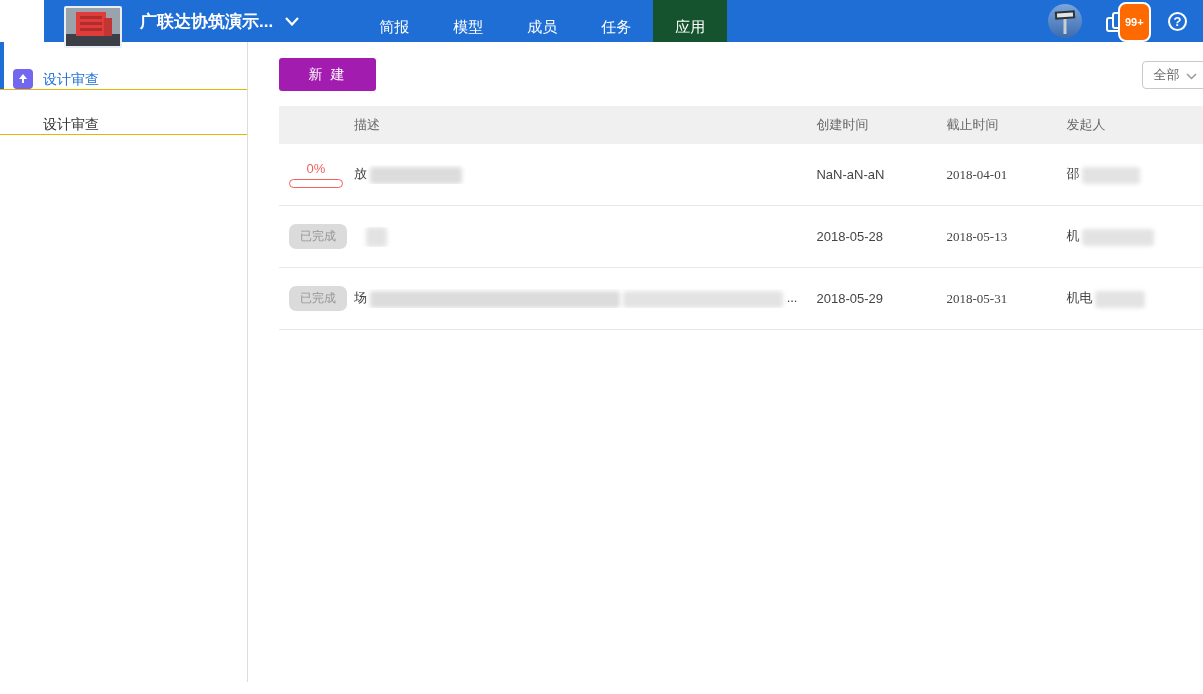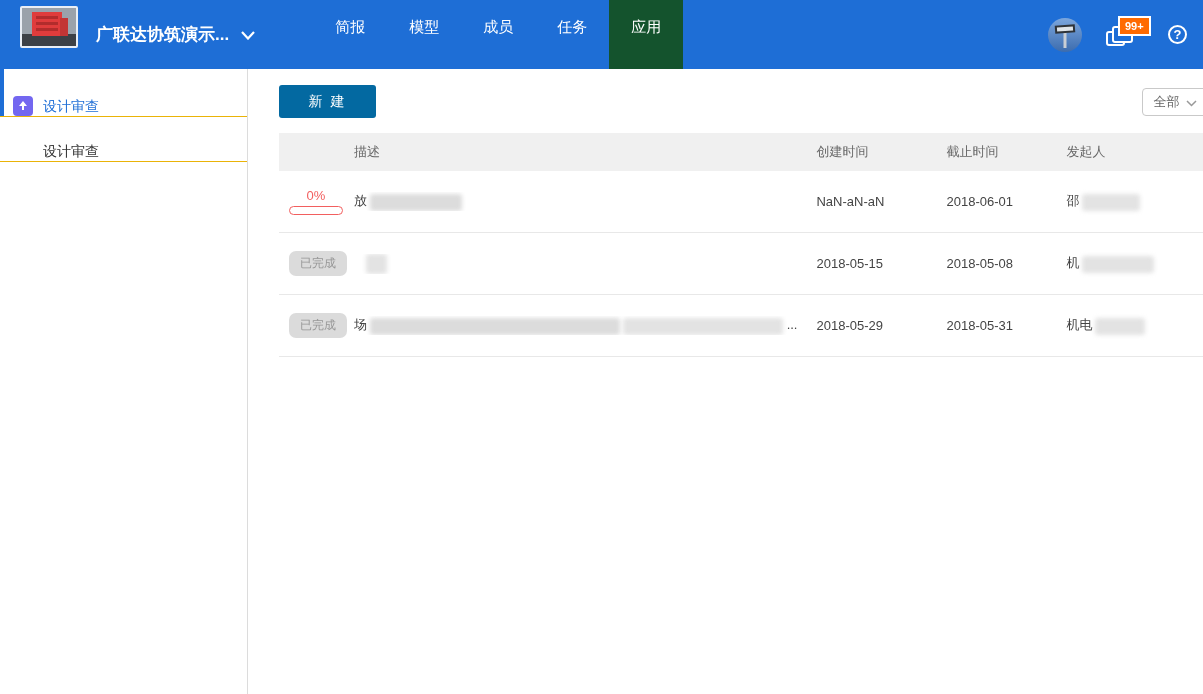--- a/index.html
+++ b/index.html
@@ -1,59 +1,59 @@
 <!DOCTYPE html>
 <html><head>
 <meta charset="utf-8">
 <style>
   * { margin:0; padding:0; box-sizing:border-box; }
   html,body { width:1203px; height:694px; overflow:hidden; }
   body { font-family:"Liberation Sans","DejaVu Sans",sans-serif; background:#fff; color:#333; }
 
   
-  .topbar { height:69px; background:#1e6ed6; display:flex; align-items:stretch; position:relative; }
+  .topbar { height:42px; background:#1e6ed6; display:flex; align-items:stretch; position:relative;margin-left:44px; }
   .logo { width:58px; height:42px; margin:6px 0 0 20px; border:2px solid #e9eef5; border-radius:2px; overflow:hidden; flex:none; align-self:flex-start; }
   .project-title { color:#fff; font-size:17px; font-weight:bold; margin-left:18px; align-self:center; max-width:160px; white-space:nowrap; }
   .title-caret { align-self:center; margin-left:12px; }
   .nav { display:flex; margin-left:58px; }
   .nav-item { color:#fff; font-size:15px; line-height:54px; padding:0 22px; cursor:pointer; }
   .nav-item.active { background:#14532d; }
   .topbar-right { margin-left:auto; display:flex; align-items:center; padding-right:16px; }
   .avatar { width:34px; height:34px; border-radius:50%; overflow:hidden; flex:none; }
   .msg-wrap { position:relative; margin-left:24px; width:40px; height:26px; }
   .msg-icon { position:absolute; left:0; bottom:2px; width:19px; height:15px; border:2px solid #fff; border-radius:3px; }
   .msg-icon::after { content:""; position:absolute; left:4px; top:-7px; width:17px; height:13px; border:2px solid #fff; border-radius:3px; background:#1e6ed6; }
-  .msg-badge { position:absolute; left:12px; top:-6px; background:#ff6a00; color:#fff; font-size:11px; font-weight:bold; line-height:14px; padding:1px 5px; border-radius:0; border:2px solid #fff;text-align:center; }
+  .msg-badge { position:absolute; left:12px; top:-6px; background:#ff6a00; color:#fff; font-size:11px; font-weight:bold; line-height:14px; padding:11px 5px; border-radius:8px; border:2px solid #fff;text-align:center; }
   .help-icon { width:19px; height:19px; border:2px solid #fff; border-radius:50%; color:#fff; font-size:13px; font-weight:bold; text-align:center; line-height:16px; margin-left:22px; }
 
   
   .page { display:flex; height:640px; }
   .sidebar { width:248px; border-right:1px solid #dcdcdc; flex:none; }
   .side-item { position:relative; height:48px; display:flex; align-items:flex-end; border-bottom:1px solid #eab308; cursor:pointer; }
   .side-item .bar { position:absolute; left:0; top:0; width:4px; height:100%; background:transparent; }
   .side-item.active .bar { background:#1e6ed6; }
   .side-item.active .side-label { color:#1e6ed6; }
   .side-icon { width:20px; height:20px; border-radius:4px; background:#7367f0; margin:0 10px 0 13px; display:flex; align-items:center; justify-content:center; flex:none; }
   .side-label { font-size:14px; color:#333; }
   .side-item.sub { height:45px; }
   .side-item.sub .side-label { margin-left:43px; }
 
   .main { flex:1; padding:16px 7px 0 31px; }
   .toolbar { display:flex; align-items:flex-start; margin-bottom:15px; }
-  .btn-new { background:#0369a1; color:#fff; border:none; border-radius:3px; width:97px; height:33px; font-size:14px; letter-spacing:2px; cursor:pointer; font-family:inherit; }
+  .btn-new { background:#a21caf; color:#fff; border:none; border-radius:3px; width:97px; height:33px; font-size:14px; letter-spacing:2px; cursor:pointer; font-family:inherit; }
   .filter { margin-left:auto; margin-top:3px; border:1px solid #c9c9c9; border-radius:4px; height:28px; padding:0 10px; display:flex; align-items:center; color:#666; font-size:13px; cursor:pointer; background:#fff; }
   .filter .chev { margin-left:7px; }
 
   
   .thead { display:flex; background:#f0f0f0; height:38px; align-items:center; color:#666; font-size:13px; }
   .trow { display:flex; height:62px; align-items:center; border-bottom:1px solid #e8e8e8; font-size:13px; color:#444; }
   .col-status { width:75px; padding-left:10px; flex:none; }
   .col-desc { flex:1; min-width:0; padding-right:4px; white-space:nowrap; overflow:hidden; }
   .col-created { width:130px; padding-left:15px; flex:none; }
-  .col-deadline { width:120px; padding-left:15px; flex:none; }
+  .col-deadline { width:120px; padding-left:15px; flex:none;font-family:Liberation Serif, serif; }
   .col-init { width:157px; padding-left:15px; flex:none; }
 
   .progress { width:54px; text-align:center; }
   .progress .pct { color:#f25f5f; font-size:13px; margin-bottom:3px; }
   .progress .track { width:54px; height:9px; border:1px solid #f25f5f; border-radius:5px; background:#fff; }
   .badge-done { display:inline-block; background:#dbdbdb; color:#979797; font-size:12px; border-radius:7px; padding:4px 11px; }
 
   .redact { display:inline-block; height:17px; background:#dcdcdc; border-radius:3px; filter:blur(2px); vertical-align:middle; margin-left:3px; }
   .redact.lite { background:#e3e3e3; }
 </style>
@@ -154,35 +154,35 @@
       <div class="col-status">
         <div class="progress">
           <div class="pct">0%</div>
           <div class="track"></div>
         </div>
       </div>
       <div class="col-desc">
         <span>放</span><span class="redact" style="width:92px"></span>
       </div>
       <div class="col-created">NaN-aN-aN</div>
-      <div class="col-deadline">2018-06-01</div>
+      <div class="col-deadline">2018-04-01</div>
       <div class="col-init">
         <span>邵</span><span class="redact lite" style="width:58px"></span>
       </div>
     </div>
 
     <div class="trow">
       <div class="col-status">
         <span class="badge-done">已完成</span>
       </div>
       <div class="col-desc">
         <span></span><span class="redact lite" style="width:21px;height:20px;margin-left:12px"></span>
       </div>
-      <div class="col-created">2018-05-15</div>
-      <div class="col-deadline">2018-05-08</div>
+      <div class="col-created">2018-05-28</div>
+      <div class="col-deadline">2018-05-13</div>
       <div class="col-init">
         <span>机</span><span class="redact lite" style="width:72px"></span>
       </div>
     </div>
 
     <div class="trow">
       <div class="col-status">
         <span class="badge-done">已完成</span>
       </div>
       <div class="col-desc">

